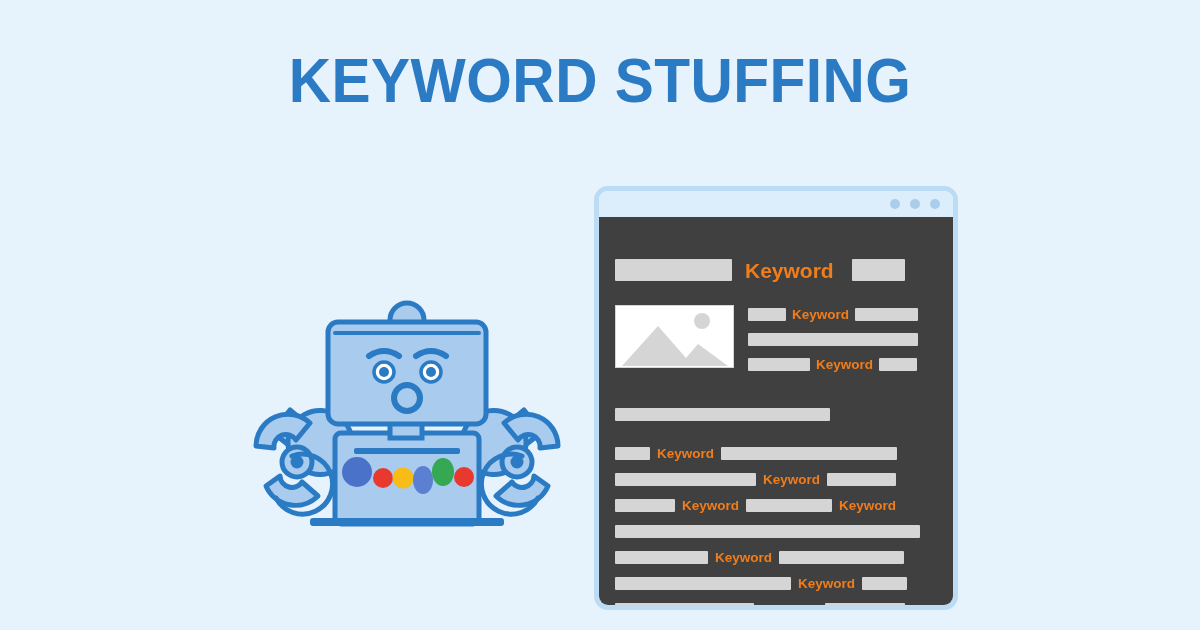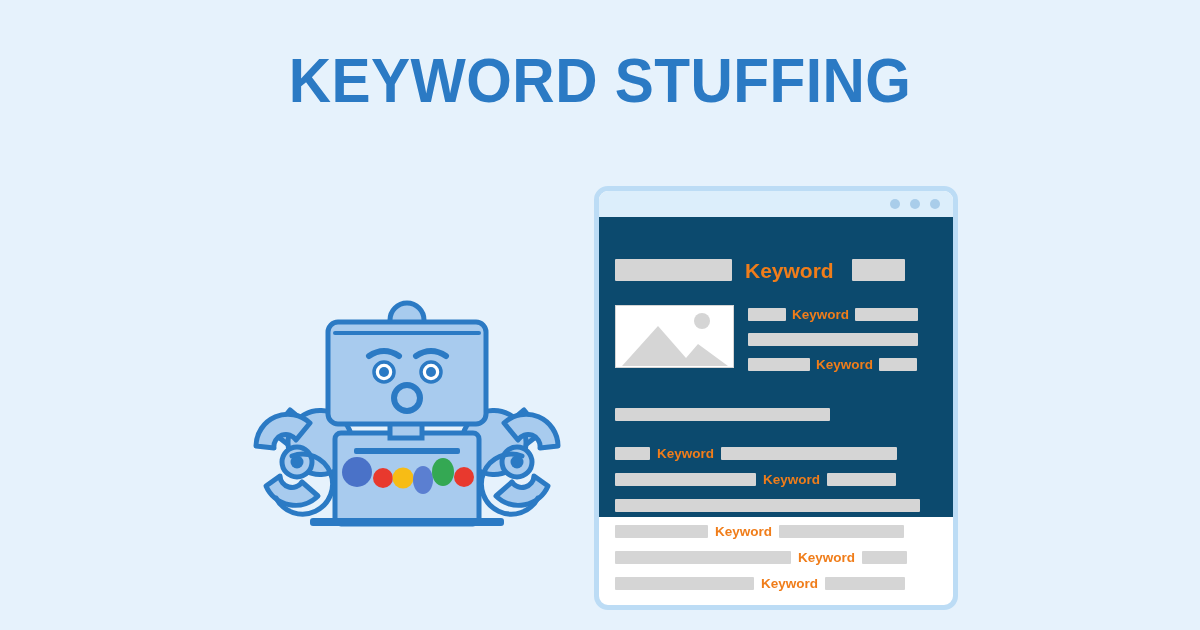--- a/index.html
+++ b/index.html
@@ -77,22 +77,22 @@
   #browser-dots .dot {
     width: 10px;
     height: 10px;
     border-radius: 50%;
     background: #a9cdea;
   }
 
   #browser-content {
     position: relative;
     padding: 16px;
-    height: 300px;
-    background: #0c4a6e;
+    height: 388px;
+    background: #404040;
   }
 
   
   .bar {
     background: #d5d5d5;
     border-radius: 1px;
     display: inline-block;
     vertical-align: middle;
   }
 
@@ -302,20 +302,23 @@
         </div>
 
         <div class="trow">
           <span class="bar" style="width:35px;height:13px;"></span><span class="kw" style="margin:0 7px;">Keyword</span><span class="bar" style="width:176px;height:13px;"></span>
         </div>
 
         <div class="trow">
           <span class="bar" style="width:141px;height:13px;"></span><span class="kw" style="margin:0 7px;">Keyword</span><span class="bar" style="width:69px;height:13px;"></span>
         </div>
 
+        <div class="trow">
+          <span class="bar" style="width:60px;height:13px;"></span><span class="kw" style="margin:0 7px;">Keyword</span><span class="bar" style="width:86px;height:13px;"></span><span class="kw" style="margin:0 0 0 7px;">Keyword</span>
+        </div>
 
         <div class="trow">
           <span class="bar" style="width:305px;height:13px;"></span>
         </div>
 
         <div class="trow">
           <span class="bar" style="width:93px;height:13px;"></span><span class="kw" style="margin:0 7px;">Keyword</span><span class="bar" style="width:125px;height:13px;"></span>
         </div>
 
         <div class="trow">

